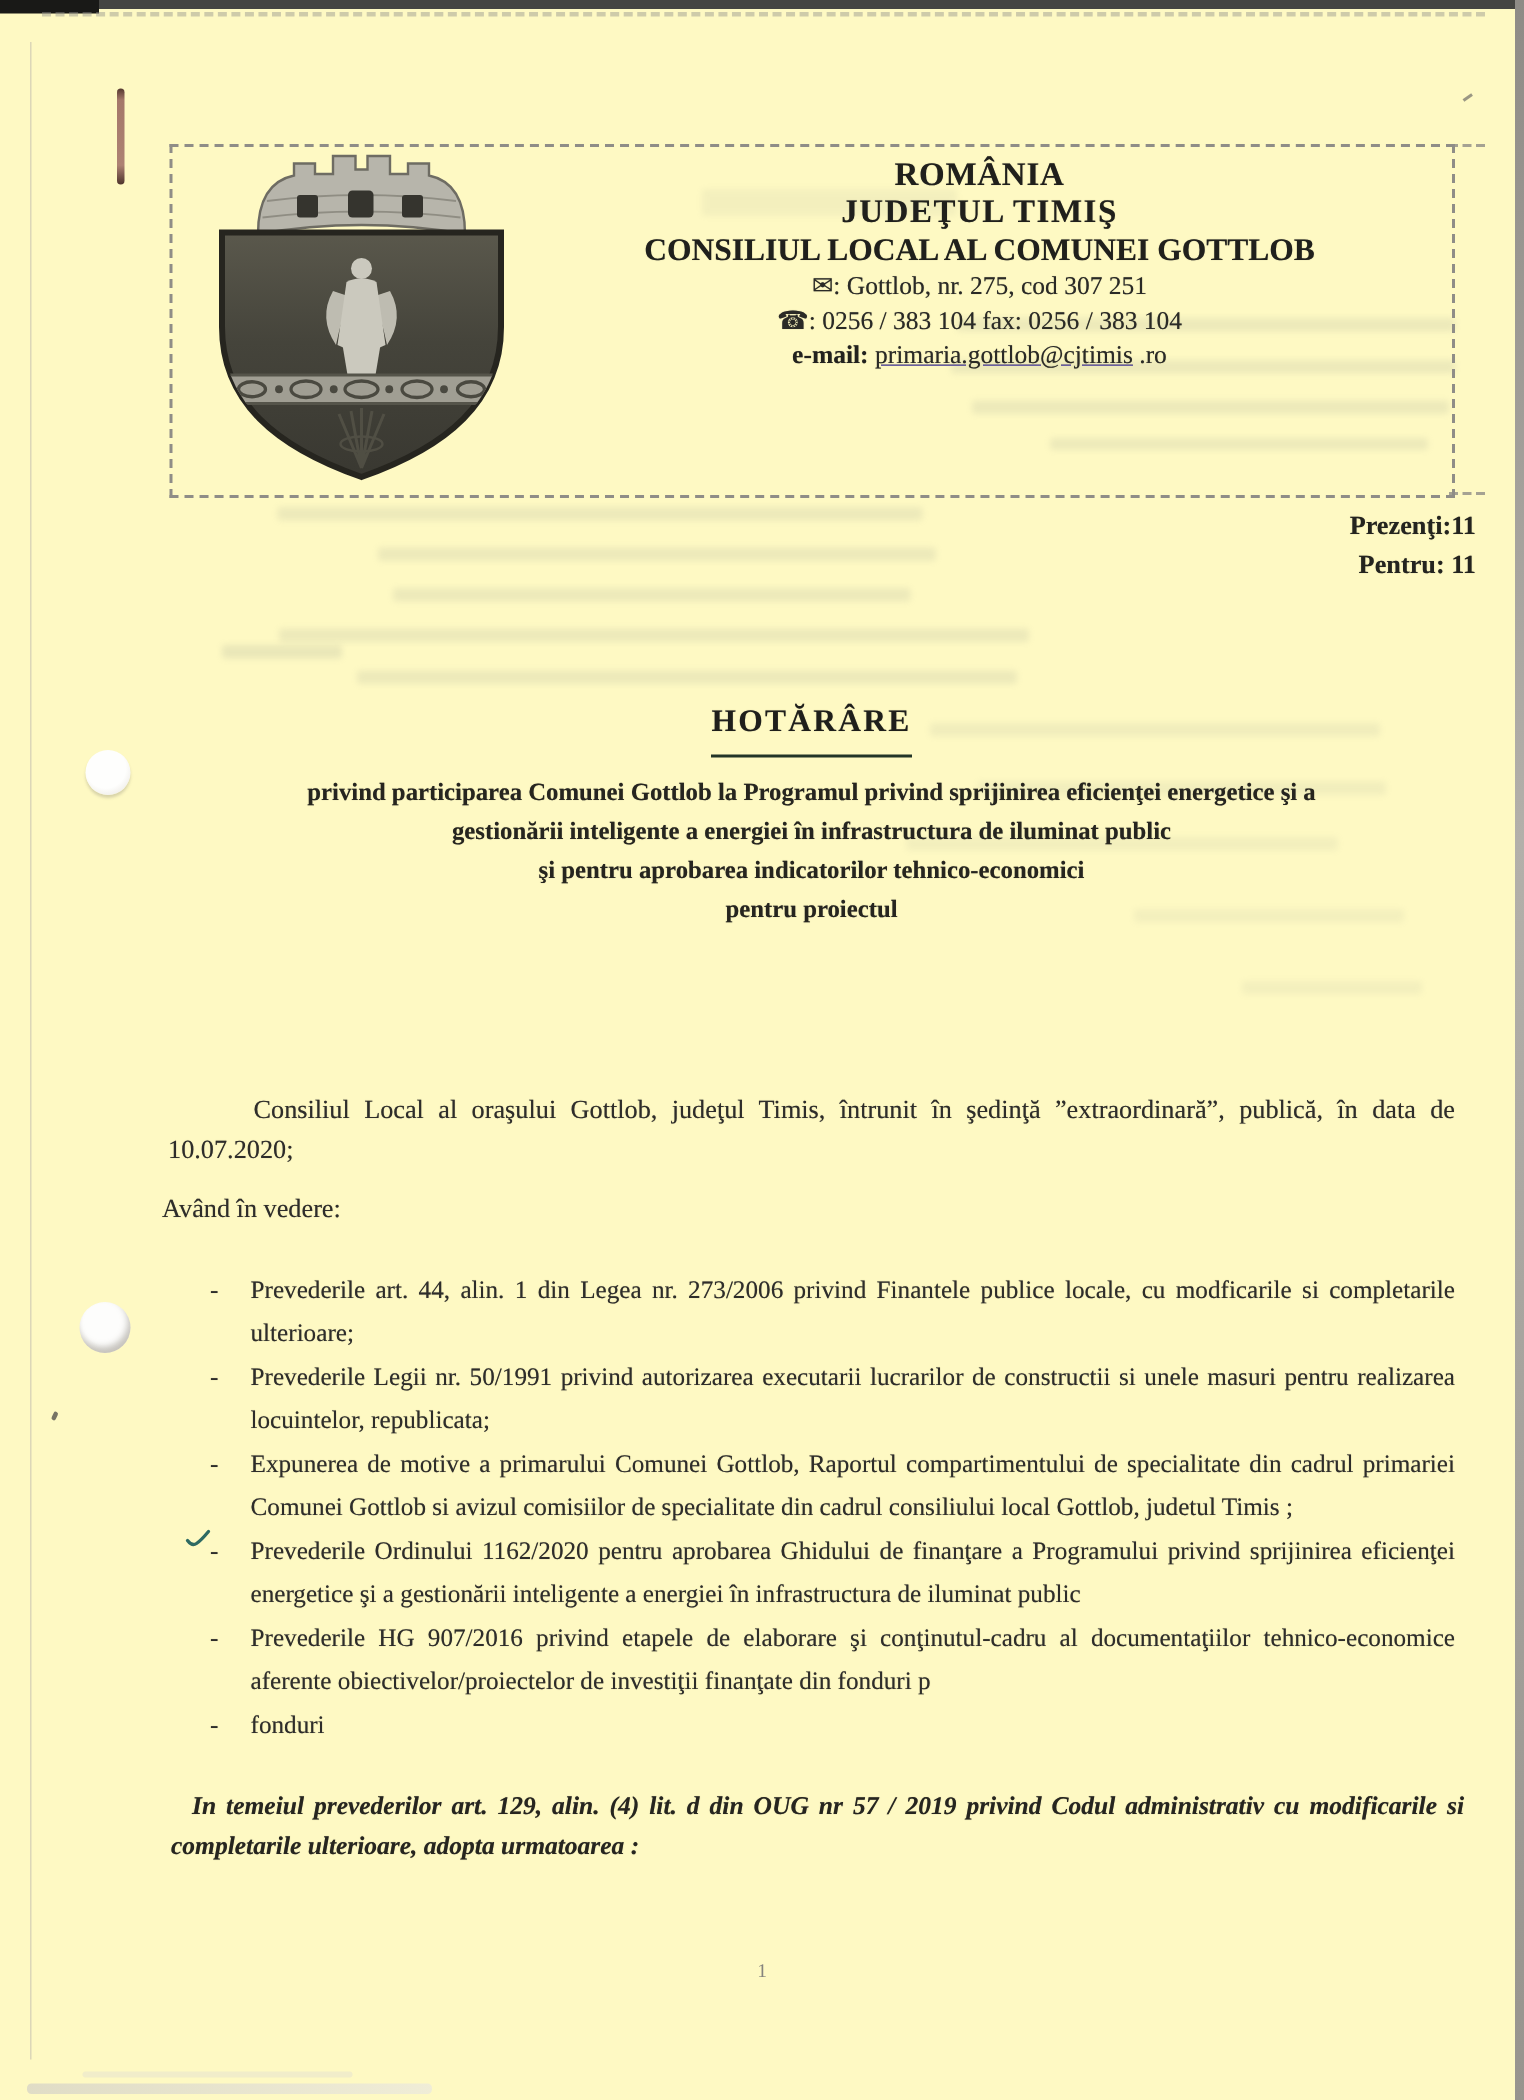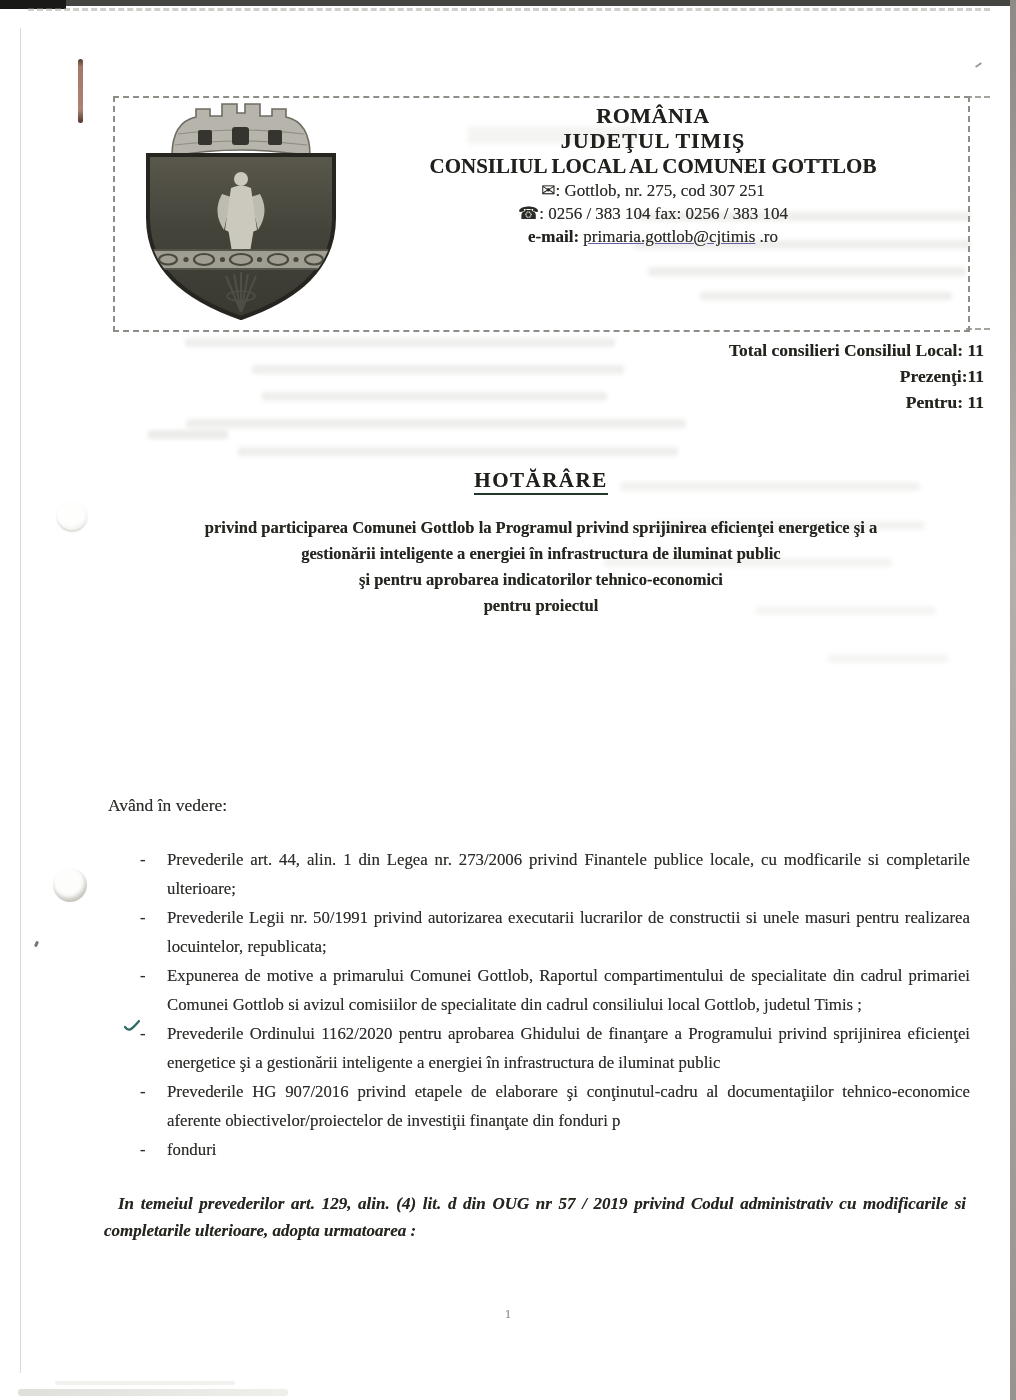--- a/index.html
+++ b/index.html
@@ -1,19 +1,19 @@
 <!DOCTYPE html>
 <html><head>
 <meta charset="utf-8">
 <style>
   html,body{margin:0;padding:0;}
   body{background:#e8e6e2;}
   .page{
     position:relative;width:1016px;height:1400px;margin:0 auto;
-    background:#ffffff;overflow:hidden;
+    background:#fef9c3;overflow:hidden;
     font-family:"Liberation Serif","DejaVu Serif",serif;
     color:#2e2d2a;
   }
   
   .top-strip{position:absolute;top:0;left:0;width:100%;height:6px;background:#454542;}
   .top-corner{position:absolute;top:0;left:0;width:66px;height:9px;background:#191917;}
   .top-dashes{position:absolute;top:8px;left:28px;width:962px;border-top:3px dashed #96948e;opacity:.45;}
   .right-strip{position:absolute;top:0;right:0;width:6px;height:1400px;
     background:linear-gradient(180deg,#8e8b86,#b3b0aa 40%,#97948e);}
   .left-line{position:absolute;top:28px;left:20px;width:1px;height:1345px;background:#b9b5ae;opacity:.5;}
@@ -46,33 +46,33 @@
   .hdr-line{font-size:17px;line-height:23px;color:#2a2a26;}
   .hdr-line b{color:#22221e;}
   .u-mail{text-decoration:underline;text-decoration-color:#6a5fa0;}
   .u-site{text-decoration:underline;text-decoration-color:#4c7a5a;}
   
   .counters{position:absolute;right:32px;top:337px;text-align:right;font-weight:bold;
     font-size:17.5px;line-height:26px;color:#24241f;}
   
   .title-wrap{position:absolute;left:112px;top:468px;width:858px;text-align:center;}
   .title{display:inline-block;font-size:21px;font-weight:bold;letter-spacing:1.5px;color:#1f1f1b;
-    border-bottom:2.5px solid #223527;padding-bottom:0;}
+    border-bottom:2.5px solid #223527;padding-bottom:10px;}
   .subtitle{position:absolute;left:100px;top:515px;width:882px;text-align:center;
     font-weight:bold;font-size:16.5px;line-height:26px;color:#26251f;}
   .project{position:absolute;left:95px;top:610px;width:892px;text-align:center;
     font-weight:bold;font-style:italic;font-size:17px;line-height:25px;color:#26251f;letter-spacing:.2px;}
   .intro{position:absolute;left:112px;top:726px;width:858px;text-align:justify;
     font-size:17.5px;line-height:27px;text-indent:57px;}
   .having{position:absolute;left:108px;top:795px;font-size:17.5px;}
   .list{position:absolute;left:138px;top:845px;width:832px;}
   .li{display:flex;font-size:16.8px;line-height:29px;}
   .marker{flex:none;width:27px;padding-left:2px;}
   .litext{flex:1;text-align:justify;}
-  .closing{position:absolute;left:104px;top:1190px;width:862px;text-align:justify;
+  .closing{position:absolute;left:114px;top:1190px;width:862px;text-align:justify;
     font-weight:bold;font-style:italic;font-size:17px;line-height:27px;text-indent:14px;color:#26251f;}
   .pagenum{position:absolute;left:0;top:1306px;width:100%;text-align:center;
     font-size:13px;color:#85837d;}
   .soft{text-shadow:0 0 .5px rgba(45,45,40,.55);}
 </style>
 </head>
 <body>
 
 <div class="page">
 
@@ -171,37 +171,37 @@
     <div class="hdr-line">
       <span>☎</span><span>: 0256 / 383 104   fax: 0256 / 383 104</span>
     </div>
     <div class="hdr-line">
       <b>e-mail:</b>
       <span class="u-mail">primaria.gottlob@cjtimis</span><span> .ro</span>
     </div>
   </div>
 
   <div class="counters soft">
-    <div>Total consilieri Consiliul Local: 11</div>
     <div>Prezenţi:11</div>
     <div>Pentru: 11</div>
   </div>
 
   <div class="title-wrap">
     <span class="title soft">HOTĂRÂRE</span>
   </div>
 
   <div class="subtitle soft">
     <div>privind participarea Comunei Gottlob la Programul privind sprijinirea eficienţei energetice şi a</div>
     <div>gestionării inteligente a energiei în infrastructura de iluminat public</div>
     <div>şi pentru aprobarea indicatorilor tehnico-economici</div>
     <div>pentru  proiectul</div>
   </div>
 
 
+  <div class="intro soft">Consiliul Local al oraşului Gottlob, judeţul Timis, întrunit în şedinţă ”extraordinară”, publică, în data de 10.07.2020;</div>
   <div class="having soft">Având în vedere:</div>
 
   <div class="list soft">
     <div class="li">
       <span class="marker">-</span>
       <span class="litext">Prevederile art. 44, alin. 1 din Legea nr. 273/2006 privind Finantele publice locale, cu modficarile si completarile ulterioare;</span>
     </div>
     <div class="li">
       <span class="marker">-</span>
       <span class="litext">Prevederile Legii nr. 50/1991 privind autorizarea executarii lucrarilor de constructii si unele masuri pentru realizarea locuintelor, republicata;</span>

